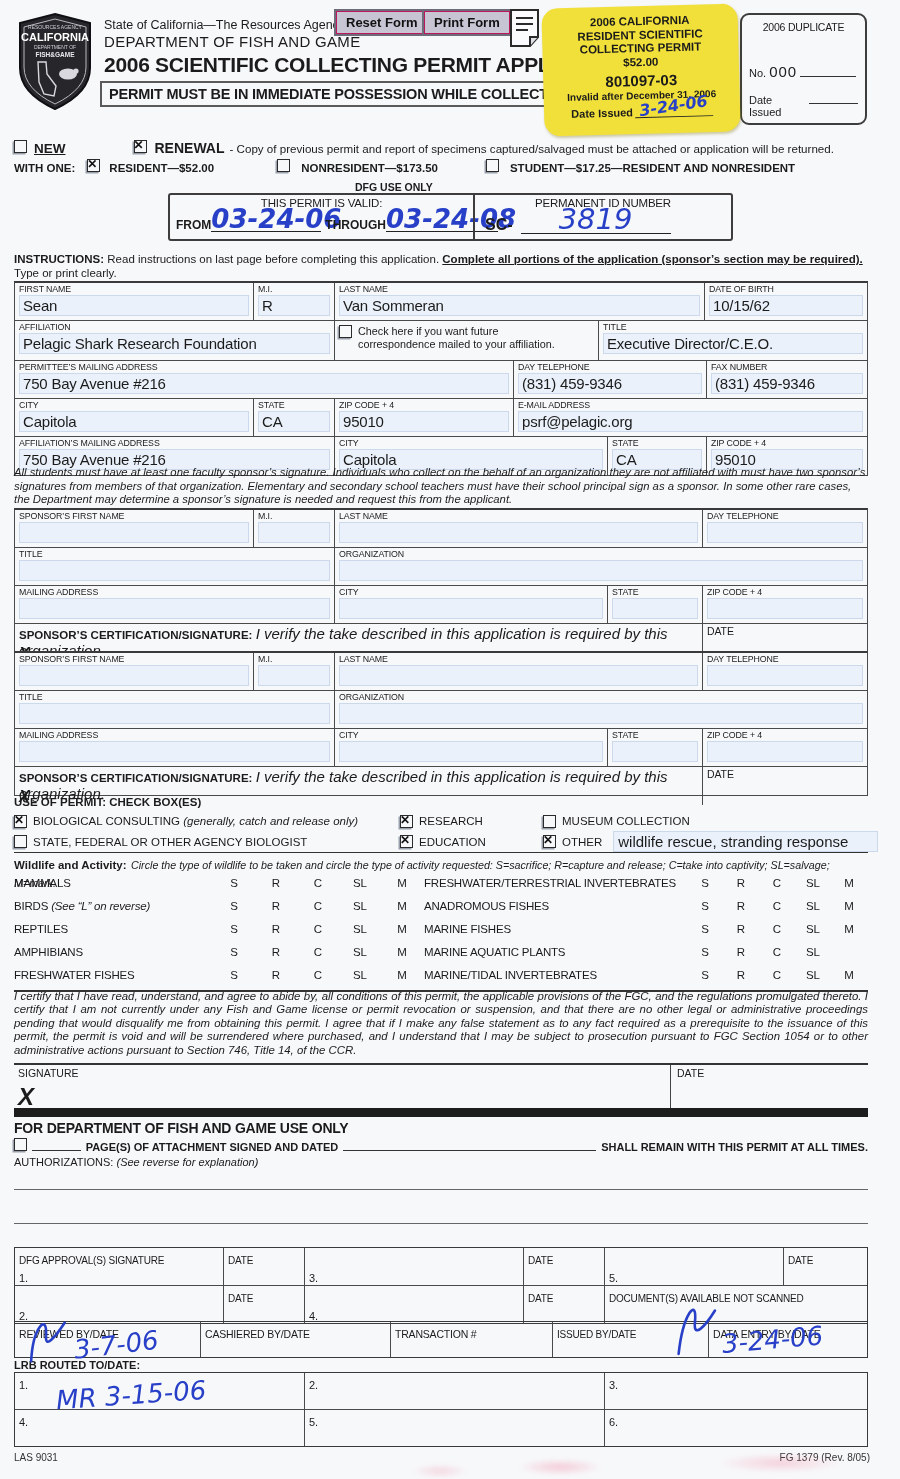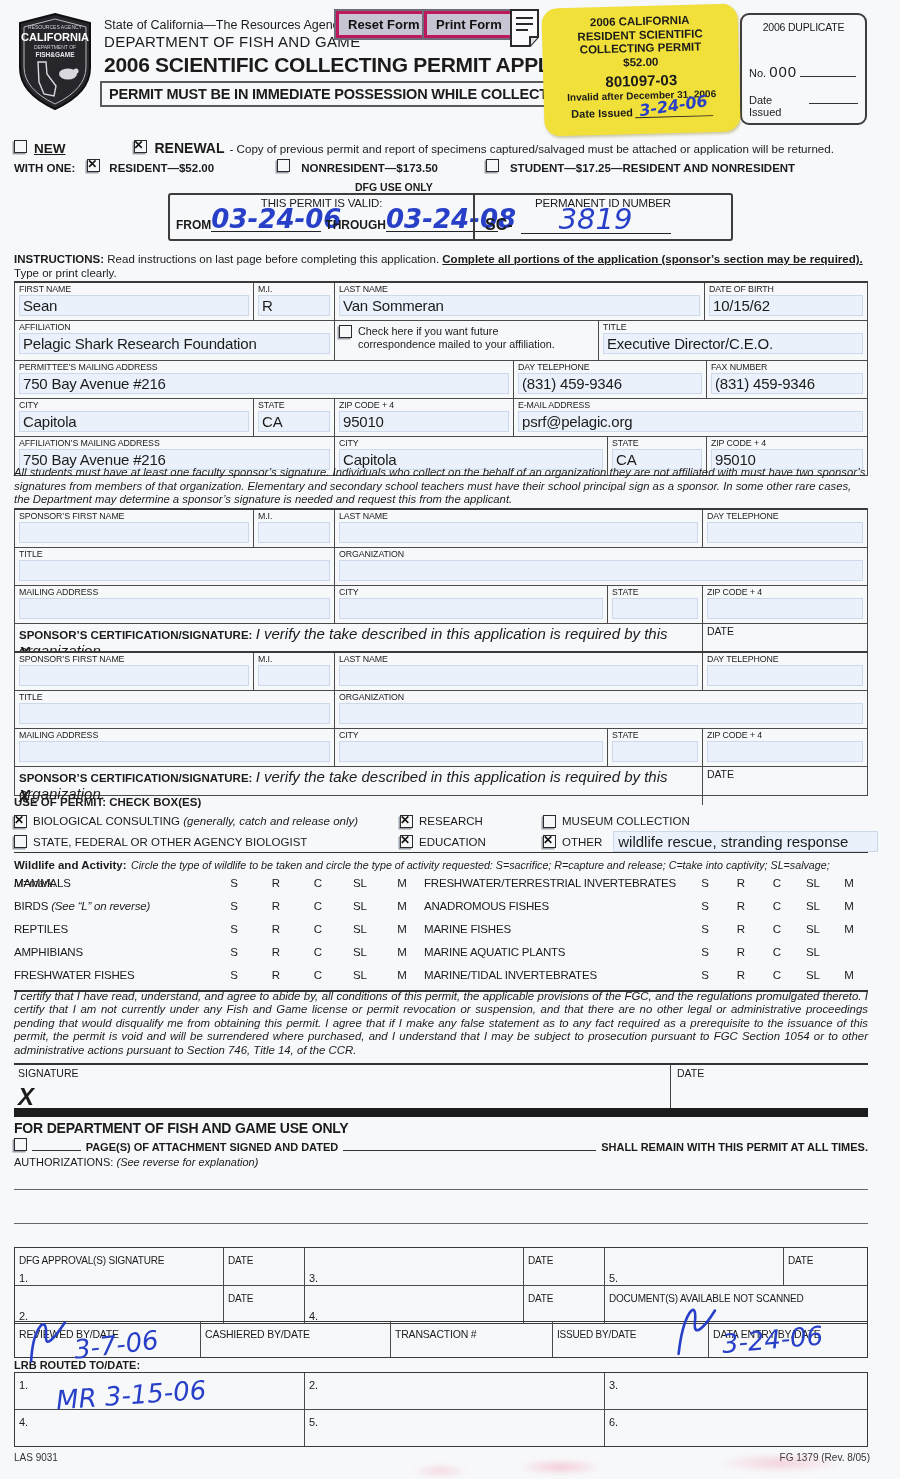--- a/index.html
+++ b/index.html
@@ -6,21 +6,21 @@
   .page{position:relative;width:900px;height:1479px;background:#f7f8fa;
         font-family:"Liberation Sans",sans-serif;color:#1b1b1b;overflow:hidden;}
   .abs{position:absolute;}
 
   
   .hdr-agency{font-size:12.5px;}
   .hdr-dept{font-size:15px;letter-spacing:.3px;margin-top:1px;}
   .hdr-title{font-size:21px;font-weight:bold;letter-spacing:-.3px;margin-top:3px;white-space:nowrap;}
   .possession-box{border:2px solid #5a5a5a;background:#f7f8fa;padding:3px 7px;
                   font-size:14.5px;font-weight:bold;white-space:nowrap;letter-spacing:-.2px;}
-  .btn{background:#c7c4d3;border:3px solid #be185d;outline:2px solid #6e6c7a;
+  .btn{background:#c7c4d3;border:1px solid #be185d;outline:2px solid #6e6c7a;
        font-family:"Liberation Sans",sans-serif;font-weight:bold;font-size:13px;
        padding:3px 9px;color:#111;cursor:pointer;}
   .sticker{width:196px;height:128px;background:#f2e03a;border-radius:16px;
            transform:rotate(-1.5deg);box-shadow:1px 2px 3px rgba(120,110,0,.35);
            text-align:center;padding-top:9px;box-sizing:border-box;z-index:5;}
   .stk-s{font-size:11.5px;font-weight:bold;line-height:13.5px;}
   .stk-num{font-size:15px;font-weight:bold;margin-top:3px;}
   .stk-inv{font-size:10px;font-weight:bold;margin-top:1px;}
   .stk-date{font-size:11px;font-weight:bold;margin-top:0;display:flex;justify-content:center;align-items:flex-end;gap:2px;}
   .stk-line{display:inline-block;width:78px;border-bottom:1.5px solid #222;position:relative;height:16px;}

